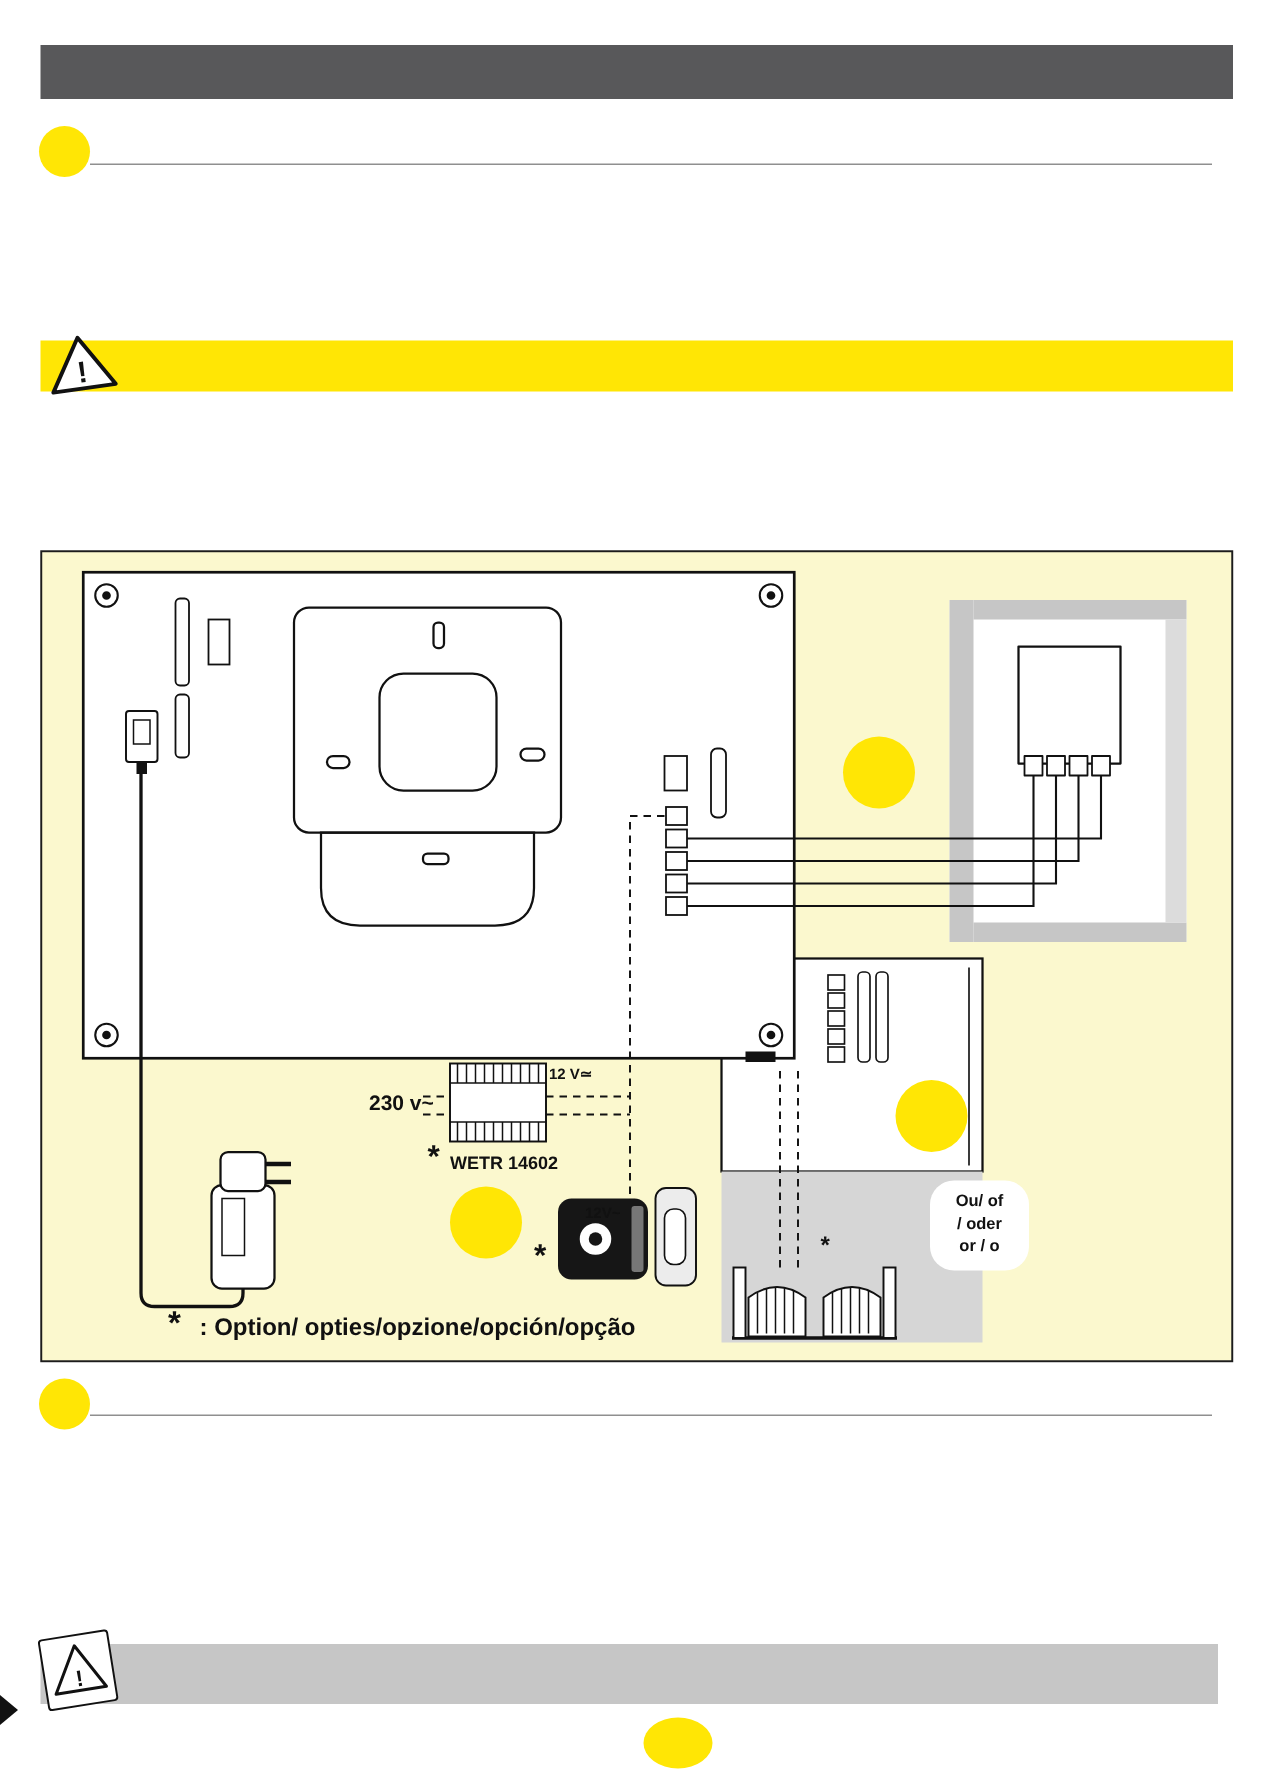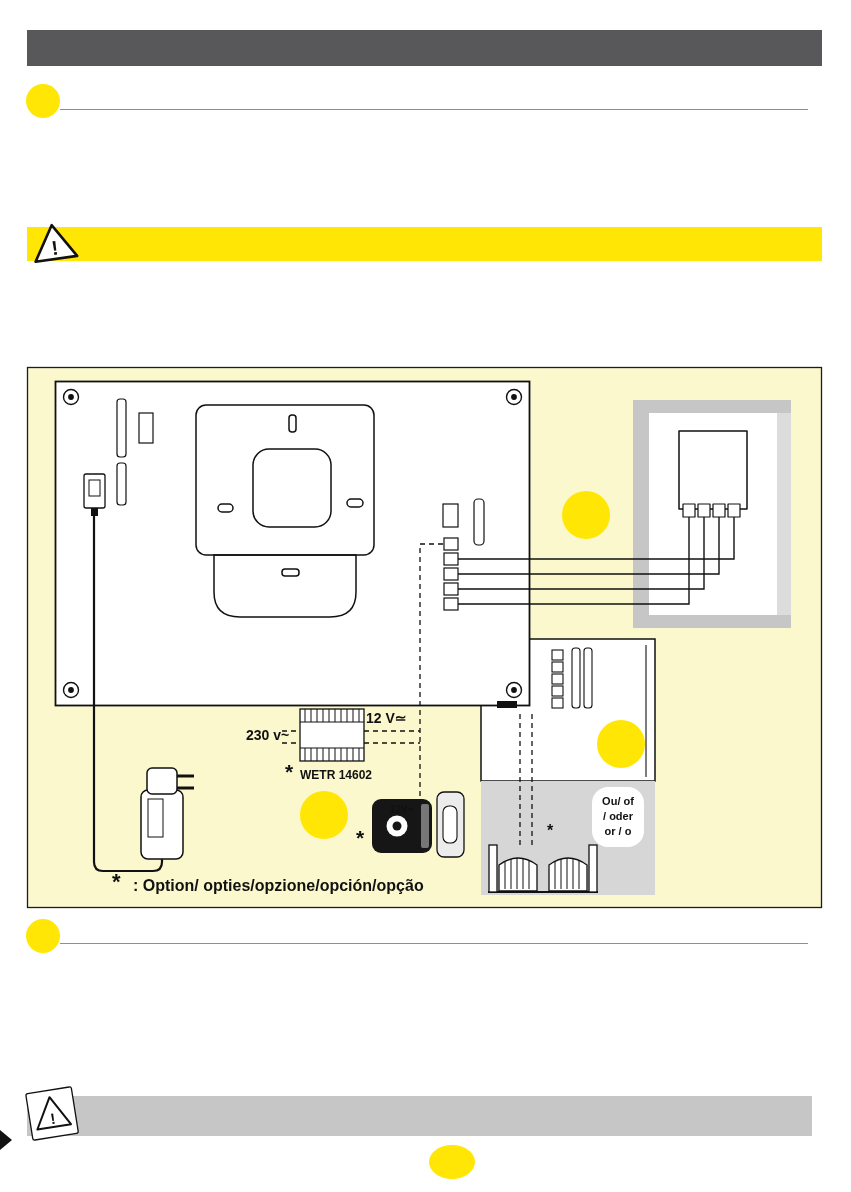--- a/index.html
+++ b/index.html
@@ -184,30 +184,30 @@
     </g>
 
     <polygon points="0,1130 12,1140 0,1150" fill="#111"></polygon>
   </svg>
 
   <div class="abs marker" style="left:562px;top:491px;width:48px;height:48px;"></div>
   <div class="abs marker" style="left:597px;top:720px;width:48px;height:48px;"></div>
   <div class="abs marker" style="left:300px;top:791px;width:48px;height:48px;"></div>
 
   <div class="abs lbl bold" style="left:246px;top:727px;font-size:14px;">230 v~</div>
-  <div class="abs lbl bold" style="left:366px;top:710px;font-size:14px;">12 V≃</div>
+  <div class="abs lbl bold" style="left:366px;top:710px;font-size:10px;">12 V≃</div>
   <div class="abs lbl bold" style="left:285px;top:760px;font-size:21px;">*</div>
   <div class="abs lbl bold" style="left:300px;top:768px;font-size:12px;">WETR 14602</div>
 
   <div class="abs lbl bold" style="left:356px;top:826px;font-size:21px;">*</div>
   <div class="abs lbl bold" style="left:390px;top:804px;font-size:10px;">12V~</div>
 
   <div class="abs lbl bold" style="left:547px;top:822px;font-size:16px;">*</div>
 
-  <div class="abs bubble" style="left:592px;top:787px;width:52px;height:60px;">
+  <div class="abs bubble" style="left:620px;top:787px;width:66px;height:60px;">
     <div>Ou/ of</div>
     <div>/ oder</div>
     <div>or / o</div>
   </div>
 
   <div class="abs lbl bold" style="left:112px;top:869px;font-size:22px;">*</div>
   <div class="abs lbl bold" style="left:133px;top:877px;font-size:16px;">: Option/ opties/opzione/opción/opção</div>
 
   <div class="abs marker" style="left:429px;top:1145px;width:46px;height:34px;"></div>
 

